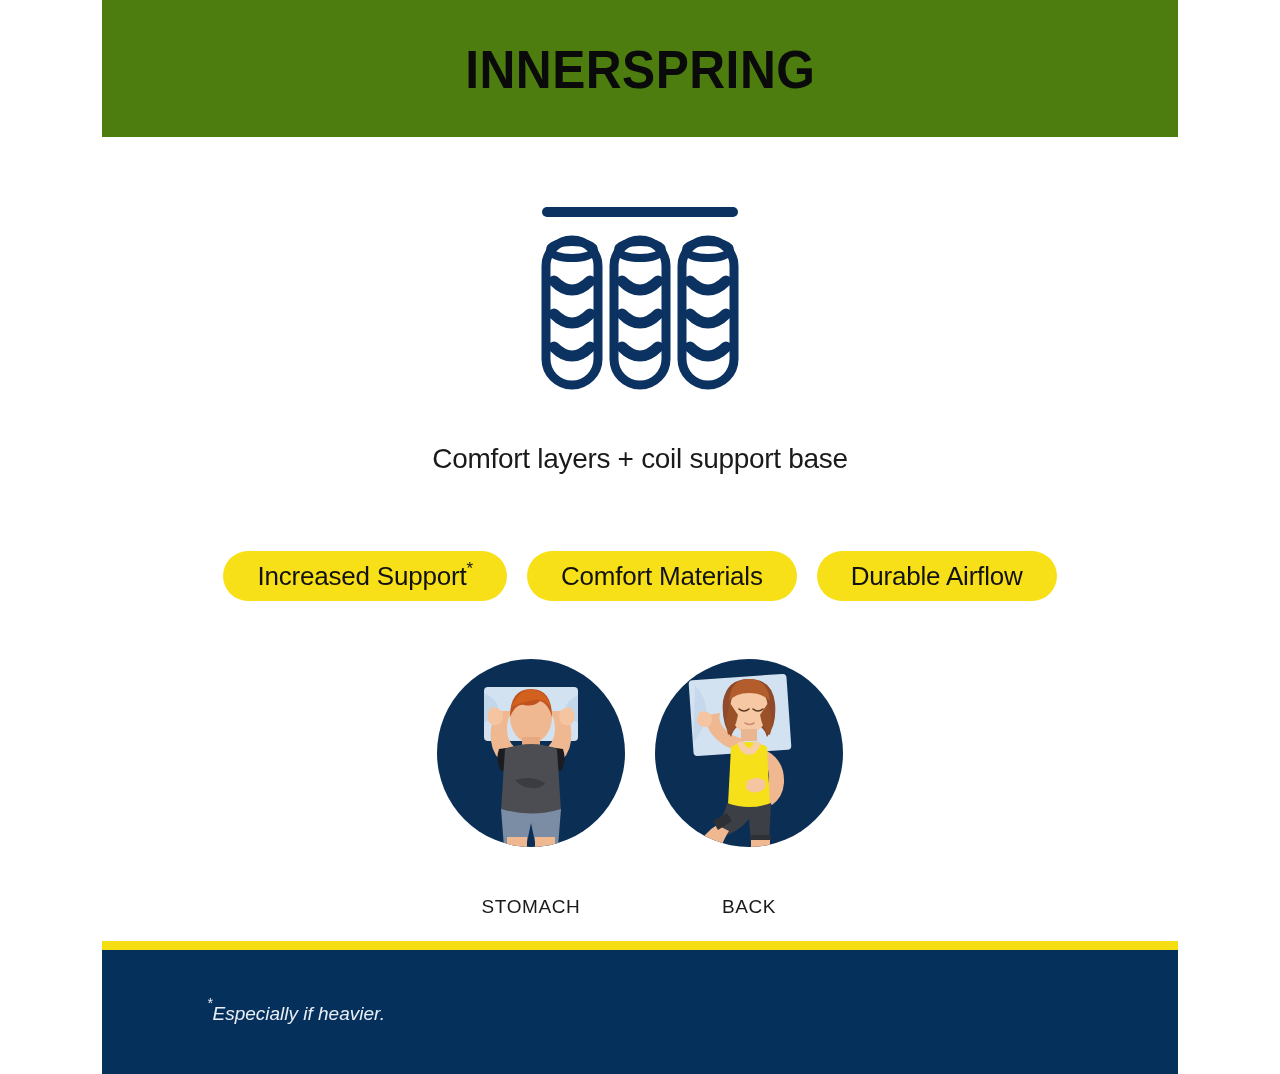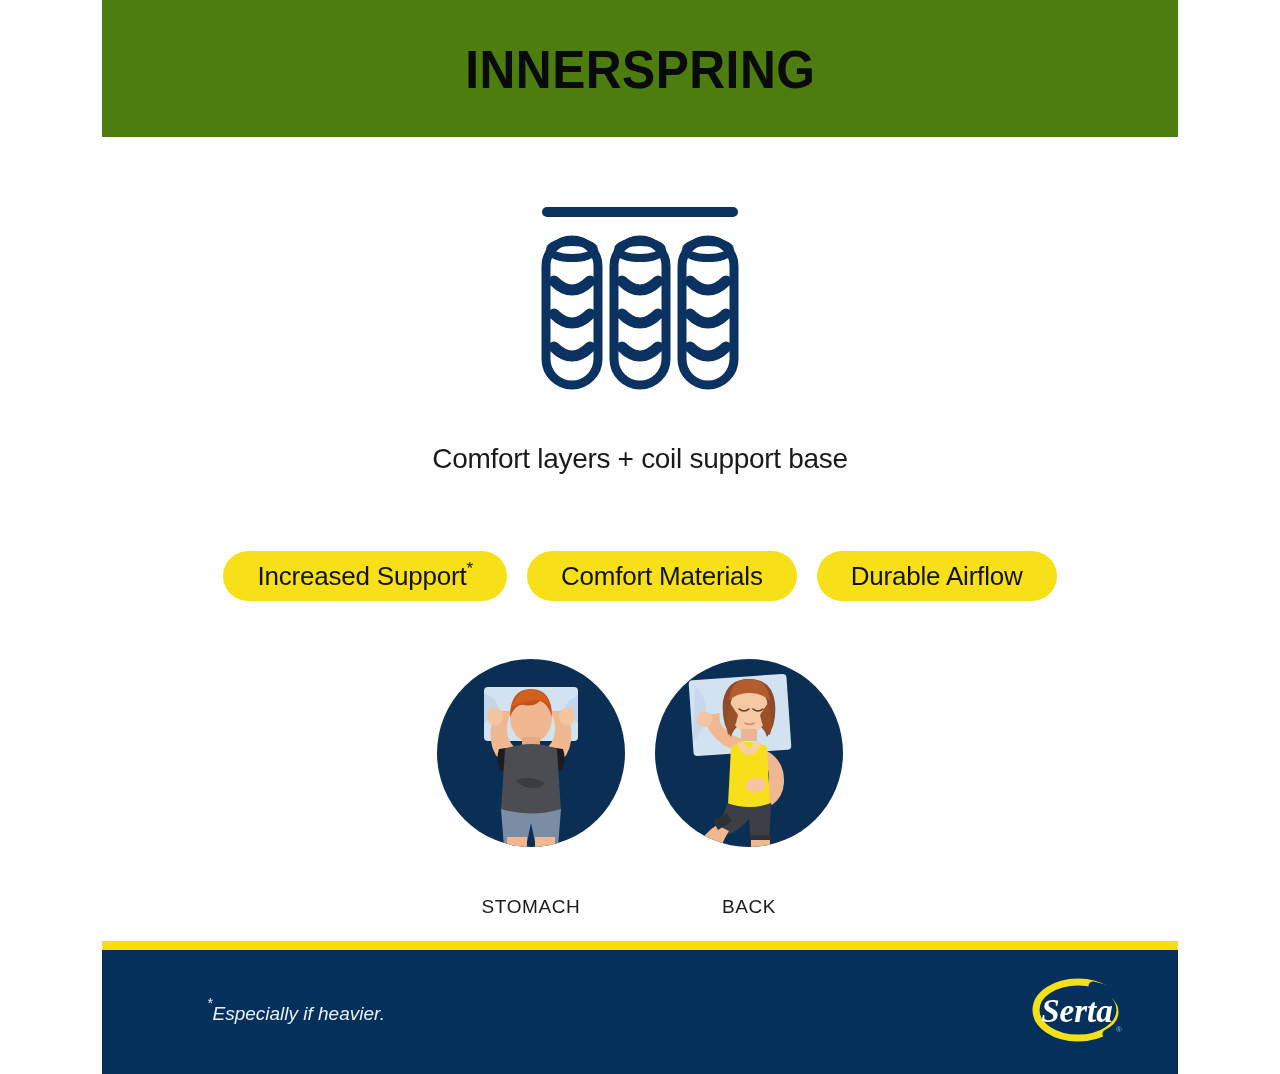--- a/index.html
+++ b/index.html
@@ -325,23 +325,15 @@
       <div class="sleeper-label">BACK</div>
     </div>
 
   </div>
 
   <div class="footer-accent"></div>
   <div class="footer-band">
     <div class="footnote">
       <sup>*</sup><span>Especially if heavier.</span>
     </div>
-    <div class="serta-logo">
-      <svg width="100" height="72" viewBox="0 0 100 72">
-        <ellipse cx="47" cy="34" rx="42" ry="28" fill="none" stroke="#f2e018" stroke-width="7"></ellipse>
-        <path d="M62 10 q30 6 30 26 q0 14 -16 22" fill="none" stroke="#06305c" stroke-width="9" stroke-linecap="round"></path>
-        <text x="46" y="46" text-anchor="middle" font-family="'Liberation Serif', serif" font-weight="bold" font-style="italic" font-size="33" fill="#ffffff">Serta</text>
-        <text x="88" y="56" text-anchor="middle" font-family="'Liberation Sans', sans-serif" font-size="8" fill="#9fb2c8">®</text>
-      </svg>
-    </div>
   </div>
 
 </div>
 
 </body></html>

